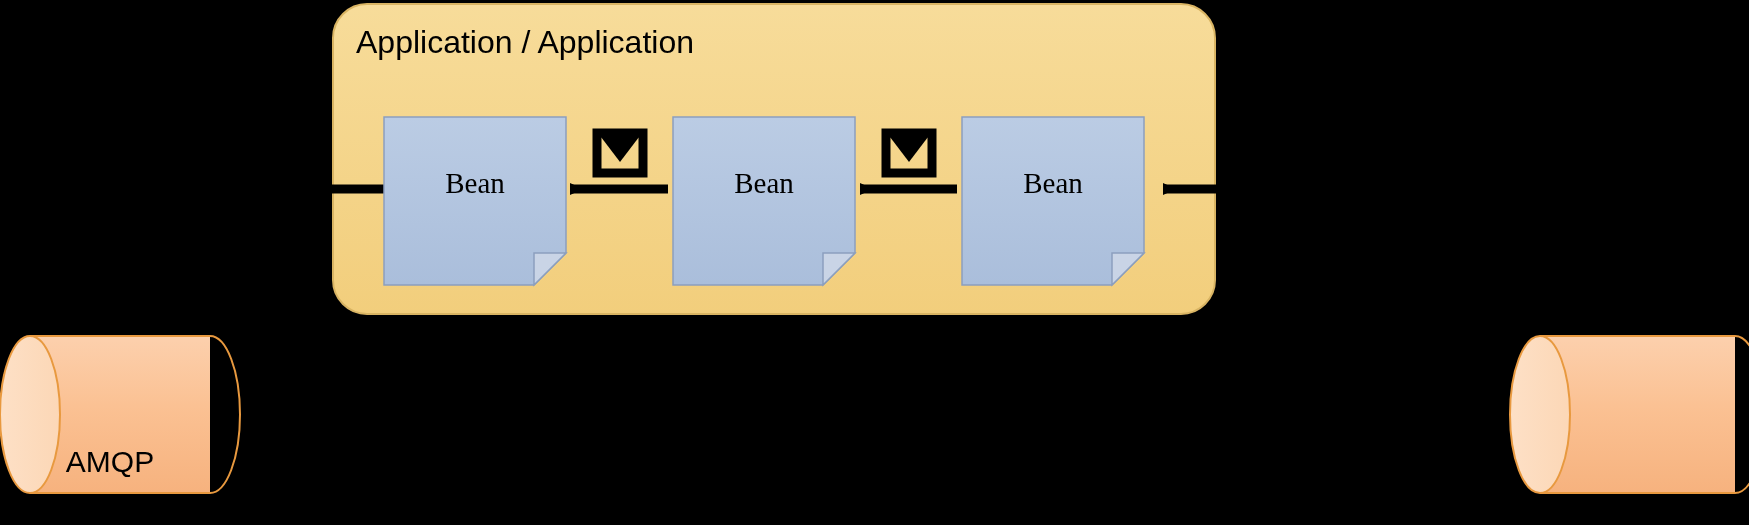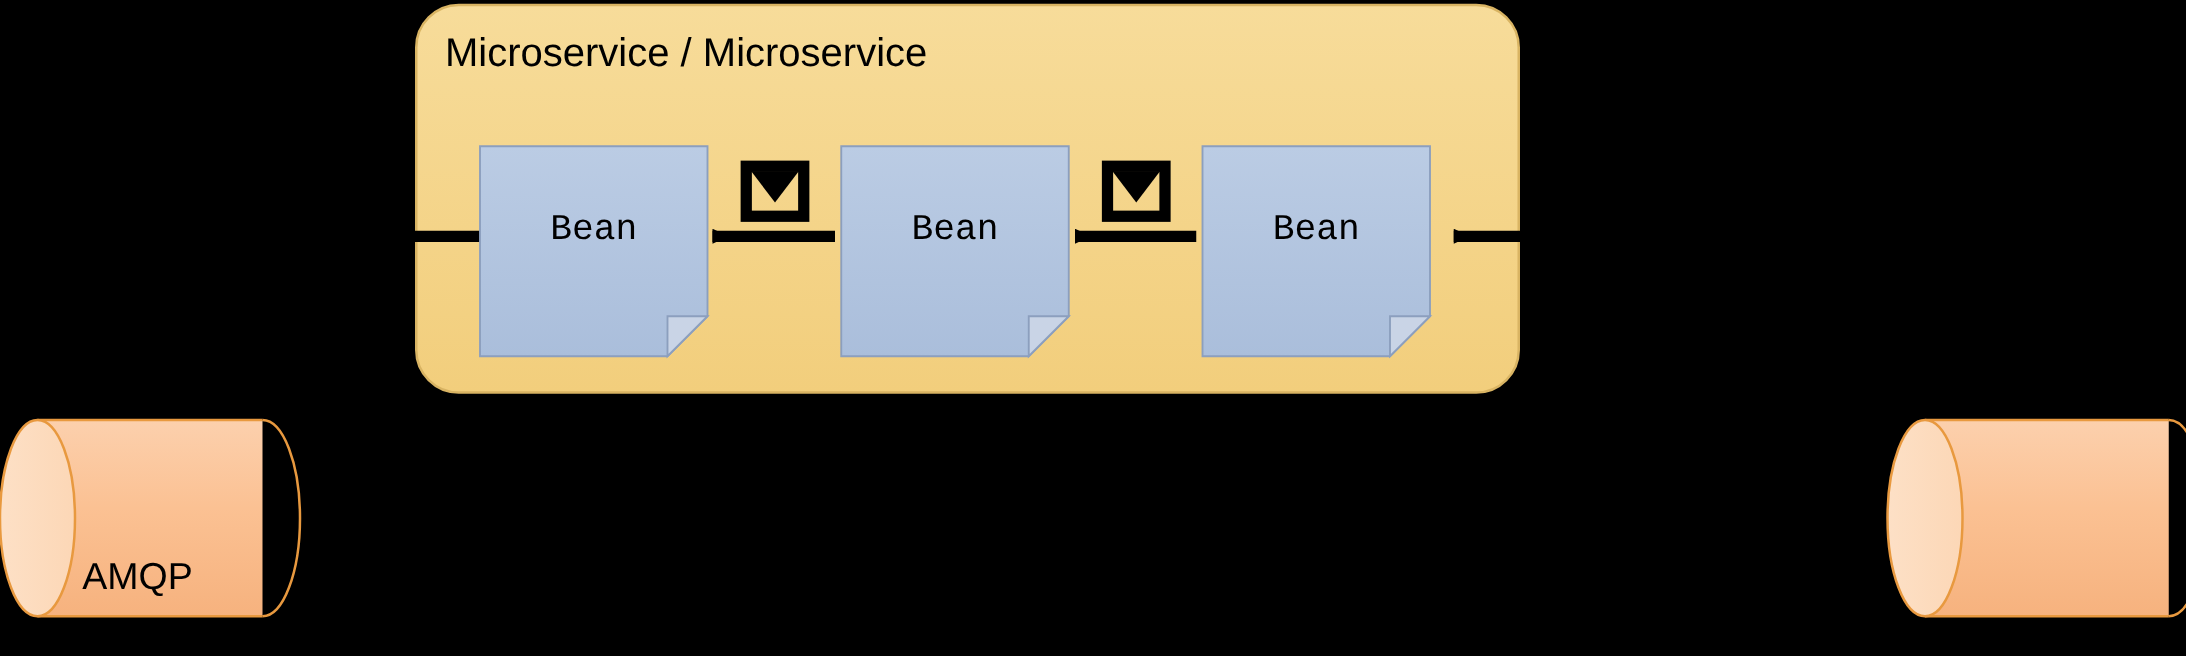--- a/index.html
+++ b/index.html
@@ -29,21 +29,21 @@
   
   #app-title {
     left: 356px;
     top: 24px;
     font-size: 32px;
     font-family: "Liberation Sans", sans-serif;
     letter-spacing: 0px;
   }
   
   .bean-label {
-    font-family: Liberation Mono, monospace;
+    font-family: Liberation Serif, serif;
     font-size: 29px;
     text-align: center;
     width: 190px;
   }
   #bean-label-0 { left: 380px; top: 167px; }
   #bean-label-1 { left: 669px; top: 167px; }
   #bean-label-2 { left: 958px; top: 167px; }
 
   
   .cyl-label {
@@ -142,21 +142,21 @@
 
   <g>
     <path d="M1540,336 L1735,336 L1735,493 L1540,493 Z" fill="url(#cylBodyG)"></path>
     <path d="M1540,336 L1735,336 M1540,493 L1735,493" stroke="#e8993f" stroke-width="2" fill="none"></path>
     <path d="M1735,336 A30,78.5 0 0 1 1735,493" fill="none" stroke="#e8993f" stroke-width="2"></path>
     <ellipse cx="1540" cy="414.5" rx="30" ry="78.5" fill="url(#cylCap)" stroke="#e8993f" stroke-width="2"></ellipse>
   </g>
 
 </svg>
 
-<div class="lbl" id="app-title">Microservice / Microservice</div>
+<div class="lbl" id="app-title">Application / Application</div>
 
 <div class="lbl bean-label" id="bean-label-0">Bean</div>
 <div class="lbl bean-label" id="bean-label-1">Bean</div>
 <div class="lbl bean-label" id="bean-label-2">Bean</div>
 
 <div class="lbl cyl-label" id="amqp-label">
   <div>AMQP</div>
   
 </div>
 

